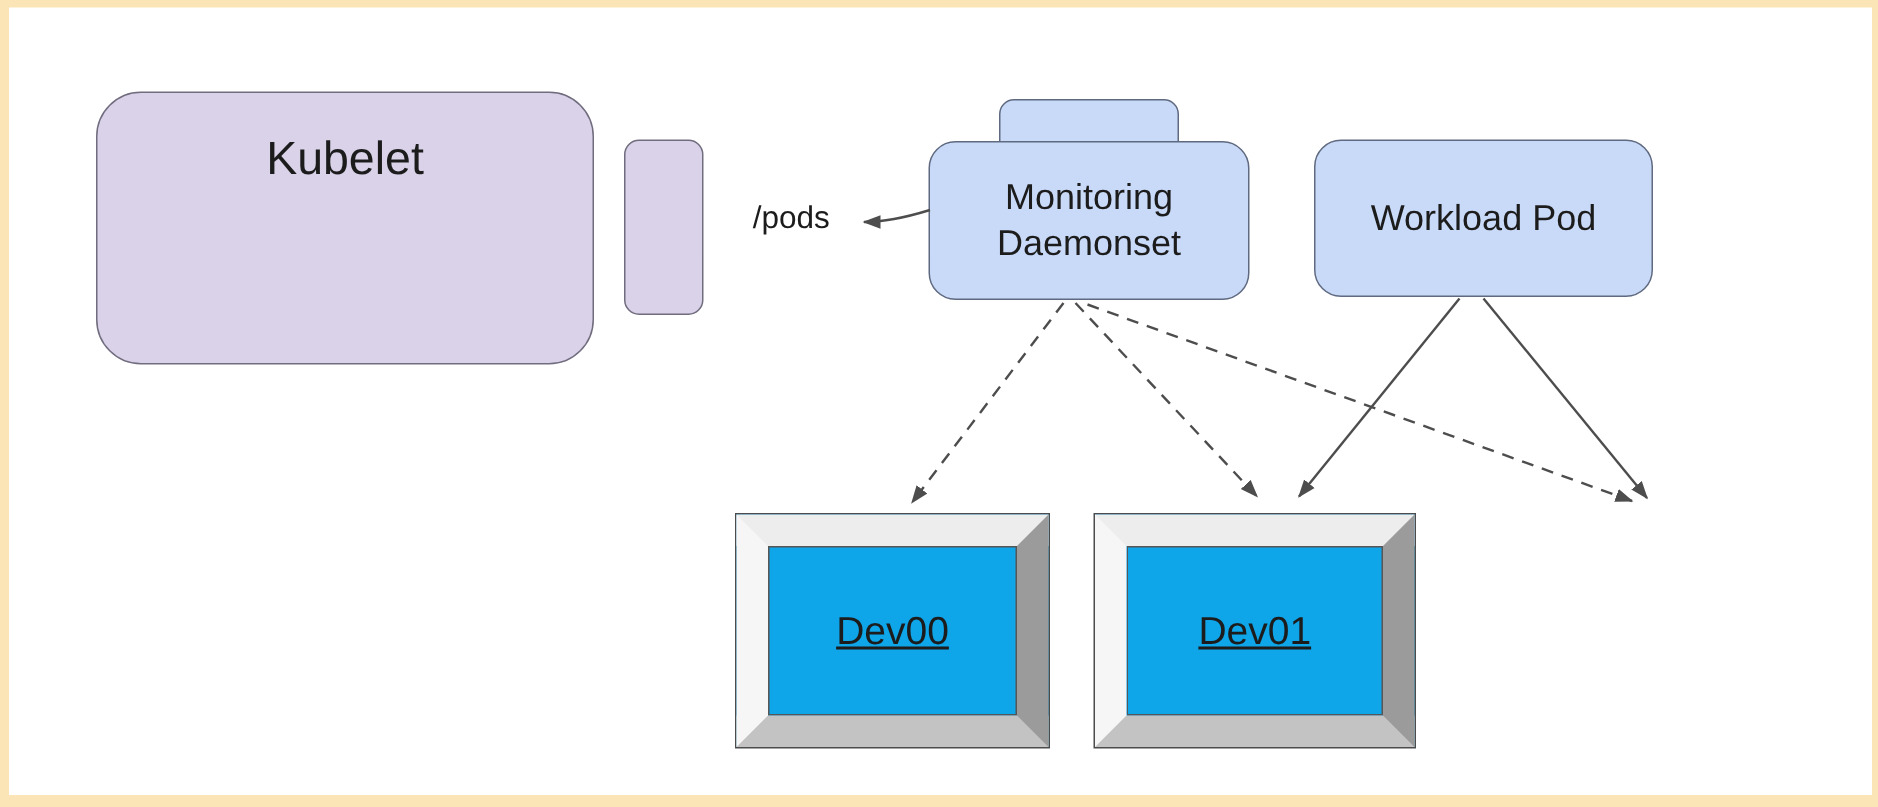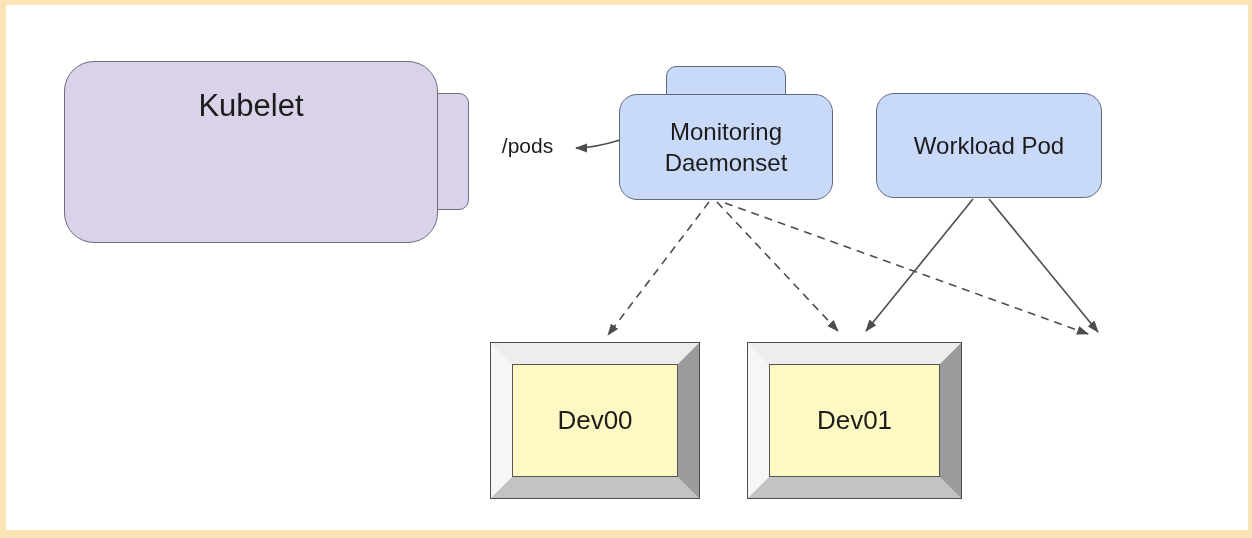--- a/index.html
+++ b/index.html
@@ -18,46 +18,47 @@
   .rounded{
     border:1.5px solid #6e6e80;
     border-radius:18px;
     display:flex;align-items:center;justify-content:center;
     text-align:center;
   }
   .lavender{background:#d9d2e9;border-color:#716c7e;}
   .blue{background:#c9daf8;border-color:#5f6a80;}
 
   #kubelet-attachment{left:410px;top:88px;width:53px;height:117px;border-radius:10px;}
-  #kubelet-box{left:58px;top:56px;width:374px;height:182px;border-radius:30px;
+  #kubelet-box{left:58px;top:56px;width:332px;height:182px;border-radius:30px;
     align-items:flex-start;padding-top:26px;font-size:31px;}
   #daemonset-box{left:613px;top:89px;width:214px;height:106px;font-size:24px;line-height:1.3;}
   #workload-box{left:870px;top:88px;width:226px;height:105px;font-size:24px;line-height:1.3;}
   #metrics-tab{left:660px;top:61px;width:120px;height:42px;border-radius:10px 10px 0 0;}
 
   .endpoint-label{
     position:absolute;font-size:21px;text-align:center;white-space:nowrap;
   }
   #metrics-label{left:655px;top:32px;width:130px;}
   #pods-label{left:479px;top:129px;width:85px;}
 
   .wrap2{display:block;width:100%;}
 
   .device{
     position:absolute;top:338px;height:155px;
     box-sizing:border-box;
     border:21px solid;
     border-color:#ededed #9b9b9b #c3c3c3 #f6f6f6; 
-    background:#fef9c3;
+    background:#0ea5e9;
     box-shadow:0 0 0 1px #4c4c4c, inset 0 0 0 1px #565656;
     display:flex;align-items:center;justify-content:center;
     font-size:26px;
+    text-decoration:underline;
   }
   #device-0{left:485px;width:208px;}
-  #device-1{left:742px;width:213px;}
+  #device-1{left:724px;width:213px;}
   #device-2{left:1000px;width:210px;}
 
   #edges-layer{position:absolute;left:0;top:0;width:1252px;height:538px;pointer-events:none;}
 </style>
 </head>
 <body>
 
 <div class="frame">
 
   <div class="node rounded lavender" id="kubelet-attachment"></div>

